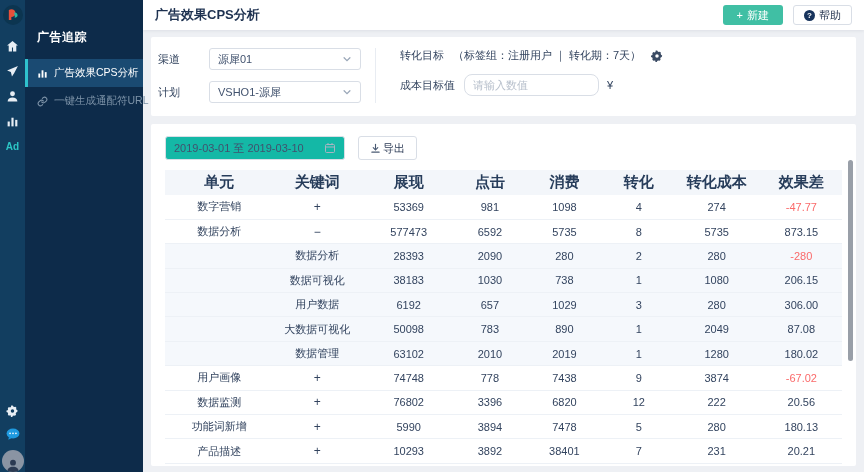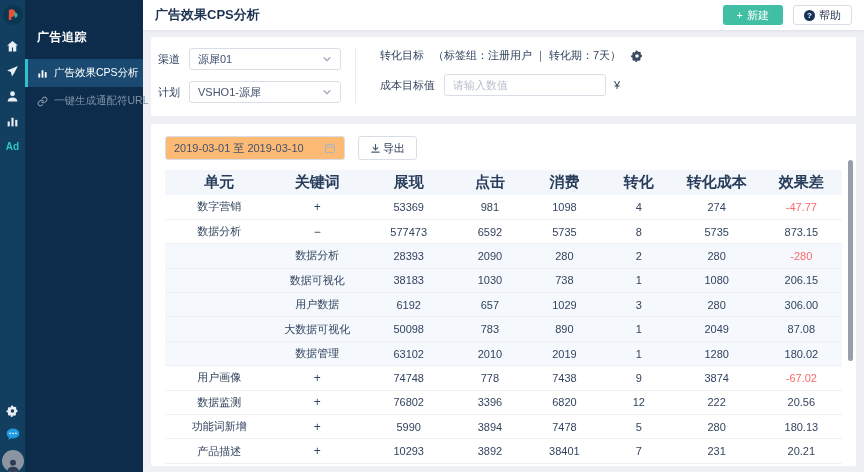--- a/index.html
+++ b/index.html
@@ -37,34 +37,34 @@
   .q-icon { width:11px; height:11px; border-radius:50%; background:#17335c; color:#fff; font-size:8px; font-weight:bold; display:flex; align-items:center; justify-content:center; }
 
   .content { flex:1; padding:7px 8px 6px; display:flex; flex-direction:column; min-height:0; }
   .card { background:#fff; border-radius:2px; }
 
   
   .filters { display:flex; padding:11px 7px 13px; margin-bottom:8px; }
   .fcol { display:flex; flex-direction:column; gap:11px; }
   .f-row { display:flex; align-items:center; font-size:11px; color:#33445f; }
   .f-label { margin-right:9px; white-space:nowrap; }
-  .select { width:152px; height:22px; border:1px solid #d9dee6; border-radius:3px; display:flex; align-items:center; justify-content:space-between; padding:0 8px; color:#41526e; cursor:pointer; background:#fff; }
+  .select { width:152px; height:22px; border:1px solid #d9dee6; border-radius:3px; display:flex; align-items:center; justify-content:space-between; padding:0 8px; color:#41526e; cursor:pointer; background:#fff;margin-left:20px; }
   .select svg { width:10px; height:10px; color:#9aa7b8; }
   .vdivider { width:1px; background:#e8ecf2; margin:0 24px 0 14px; }
   .conv-detail { color:#33445f; margin-right:10px; }
   .gear-btn { color:#3a4a63; cursor:pointer; display:flex; }
   .gear-btn svg { width:12px; height:12px; }
-  .cost-input { width:162px; height:22px; border:1px solid #d9dee6; border-radius:3px; padding:0 8px; font-size:11px; color:#41526e; font-family:inherit; }
+  .cost-input { width:135px; height:22px; border:1px solid #d9dee6; border-radius:8px; padding:0 8px; font-size:11px; color:#41526e; font-family:inherit; }
   .cost-input::placeholder { color:#b8c0cc; }
   .yen { margin-left:8px; color:#33445f; }
 
   
   .table-card { flex:1; padding:7px 14px 0; position:relative; min-height:0; overflow:hidden; }
   .toolbar { display:flex; align-items:center; gap:13px; margin:5px 0 10px; }
-  .date-range { width:180px; height:24px; border:1px solid #d9dee6; border-radius:3px; display:flex; align-items:center; justify-content:space-between; padding:0 8px; font-size:11px; color:#41526e; cursor:pointer; background:#fdba74; }
+  .date-range { width:180px; height:24px; border:1px solid #d9dee6; border-radius:3px; display:flex; align-items:center; justify-content:space-between; padding:0 8px; font-size:11px; color:#41526e; cursor:pointer; background:#14b8a6; }
   .date-range svg { width:12px; height:12px; color:#a9b4c2; }
   .btn-export { height:24px; background:#fff; border:1px solid #d9dee6; border-radius:3px; padding:0 11px; font-size:11px; color:#2b3a55; display:flex; align-items:center; gap:2px; cursor:pointer; font-family:inherit; }
   .btn-export svg { width:11px; height:11px; color:#4a5a73; }
 
   table { width:100%; border-collapse:collapse; font-size:11px; color:#33445f; table-layout:fixed; }
   thead th { background:#f3f6fa; font-weight:bold; color:#273d5b; height:25px; text-align:center; font-size:15px; }
   tbody td { height:24.4px; text-align:center; border-bottom:1px solid #edf1f6; }
   tr.sub td { background:#f5f8fc; }
   .toggle { cursor:pointer; font-size:12px; }
   .neg { color:#fa6a6a; }

